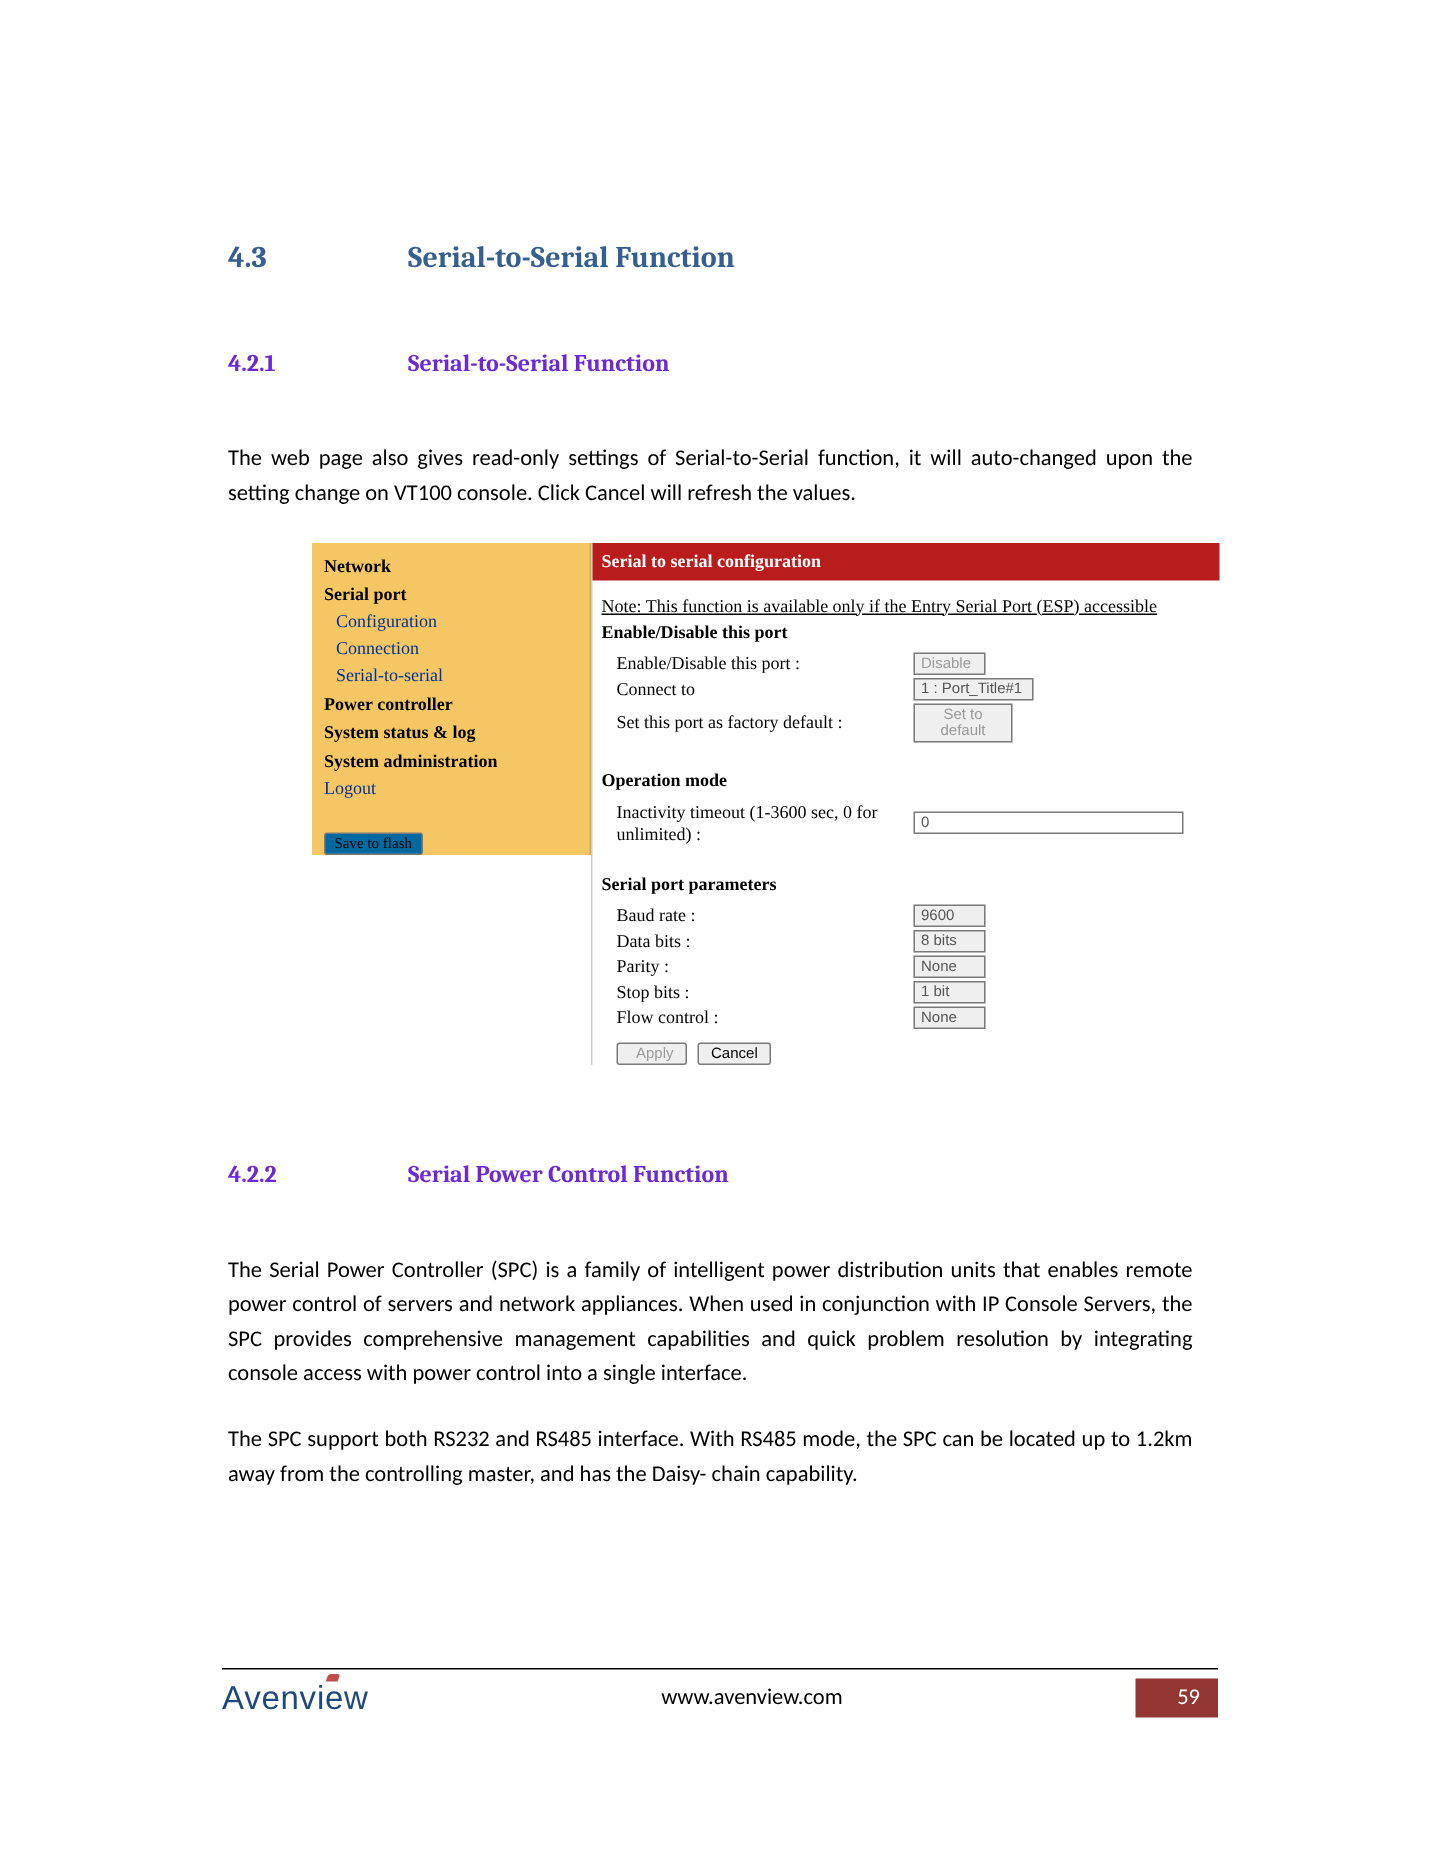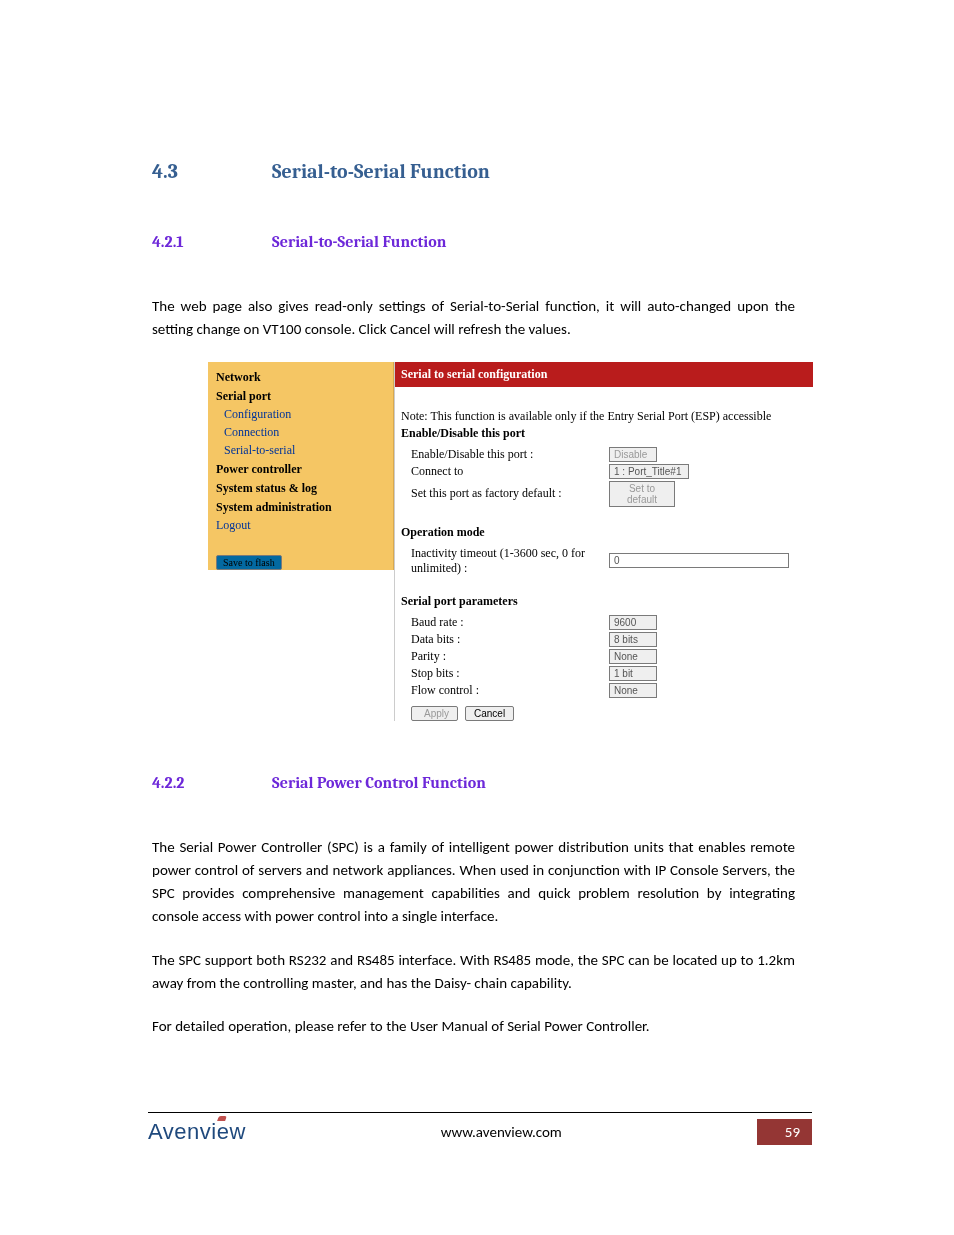--- a/index.html
+++ b/index.html
@@ -12,21 +12,21 @@
   .body-text{font-size:15px;line-height:1.55;text-align:justify;margin:0 17px 20px 0;}
   
   .figure{margin:0 0 60px 56px;width:604px;position:relative;height:352px;font-family:"Times New Roman",serif;font-size:12px;}
   .panel-left{position:absolute;left:0;top:0;width:186px;height:208px;background:#f5c664;border-right:1px solid #d9a94e;padding:4px 8px 8px 8px;box-sizing:border-box;}
   .panel-left .menu-title{font-weight:bold;color:#000;margin-top:4px;}
   .panel-left .menu-link{color:#003399;display:block;margin:3px 0 0 8px;}
   .btn-save{margin-top:22px;margin-left:0;font-size:10px;padding:1px 6px;background:#0369a1;border:1px solid #7a7a7a;border-radius:2px;display:inline-block;}
   .panel-right{position:absolute;left:186px;top:0;width:418px;border-left:1px solid #ccc;}
   .titlebar{background:#b91c1c;color:#fff;font-weight:bold;padding:5px 6px;}
   .pr-body{padding:6px 0 0 6px;}
-  .note{margin:16px 0 2px 0;}
+  .note{margin:4px 0 2px 0;text-decoration:underline;}
   .section-title{font-weight:bold;margin:2px 0 6px 0;}
   .row{display:flex;align-items:center;margin:2px 0 2px 10px;}
   .row .lbl{width:198px;}
   .ctrl{font-family:Arial,sans-serif;font-size:10px;background:#efefef;border:1px solid #7a7a7a;color:#555;padding:1px 4px;box-sizing:border-box;}
   .ctrl.wide{width:180px;background:#fff;}
   .ctrl.med{width:80px;}
   .ctrl.sm{width:48px;}
   .ctrl.dis{color:#999;}
   .btn-row{margin:8px 0 0 10px;}
   .btn{font-family:Arial,sans-serif;font-size:10px;padding:1px 8px;background:#efefef;border:1px solid #7a7a7a;border-radius:2px;display:inline-block;margin-right:4px;}
@@ -127,21 +127,20 @@
       </div>
     </div>
   </div>
 
   <h3 class="h2">
     <span class="num">4.2.2</span><span>Serial Power Control Function</span>
   </h3>
 
   <p class="body-text">The Serial Power Controller (SPC) is a family of intelligent power distribution units that enables remote power control of servers and network appliances. When used in conjunction with IP Console Servers, the SPC provides comprehensive management capabilities and quick problem resolution by integrating console access with power control into a single interface.</p>
   <p class="body-text">The SPC support both RS232 and RS485 interface. With RS485 mode, the SPC can be located up to 1.2km away from the controlling master, and has the Daisy- chain capability.</p>
-  <p class="body-text">For detailed operation, please refer to the User Manual of Serial Power Controller.</p>
 
 </div>
 
 <div class="footer">
   <div class="hr"></div>
   <div class="footer-row">
     <span class="logo">Avenv<span class="acc">i</span>ew</span>
     <span class="footer-url">www.avenview.com</span>
     <span class="pagenum">59</span>
   </div>

